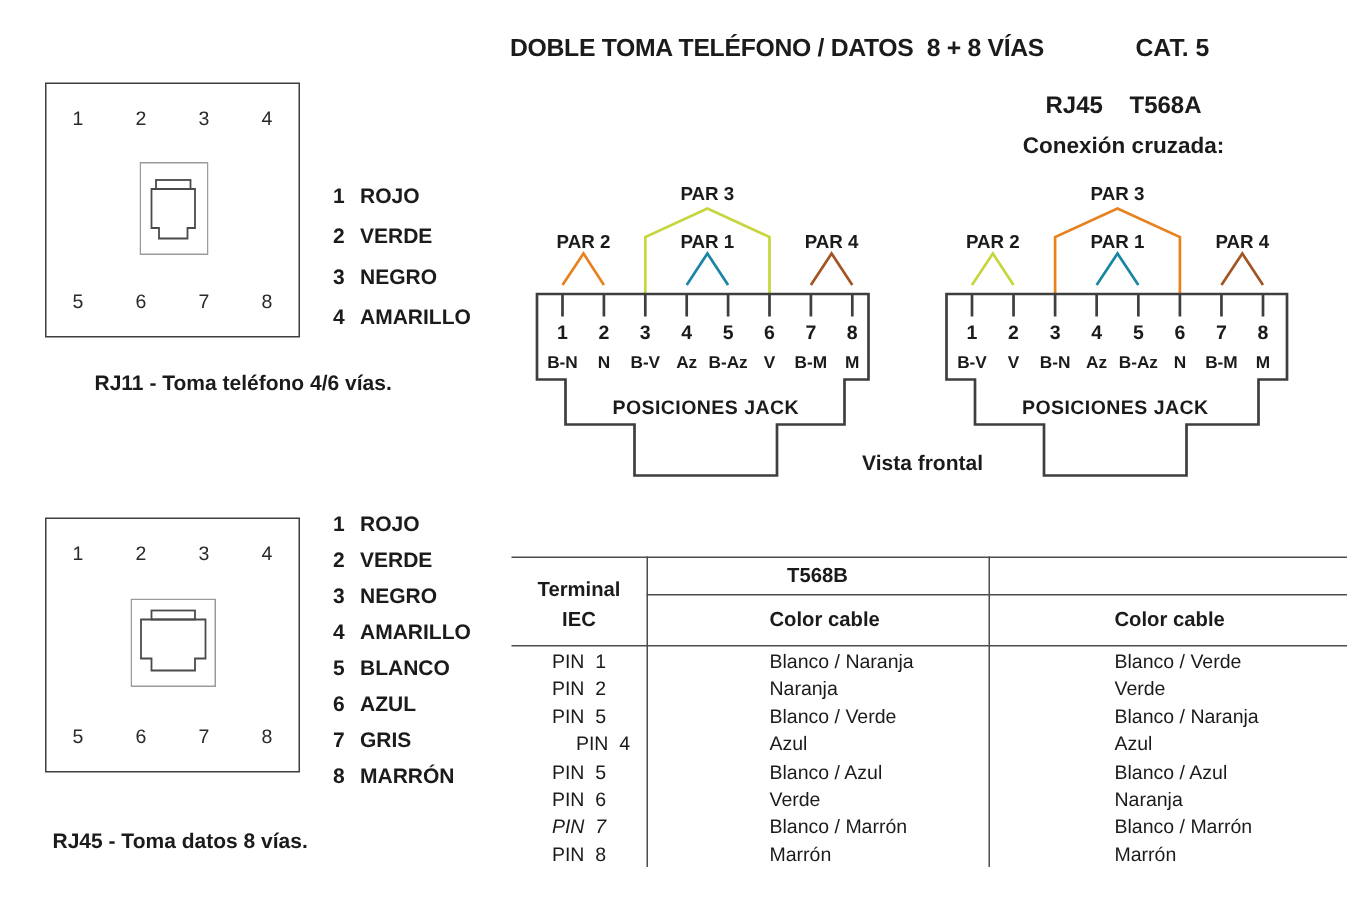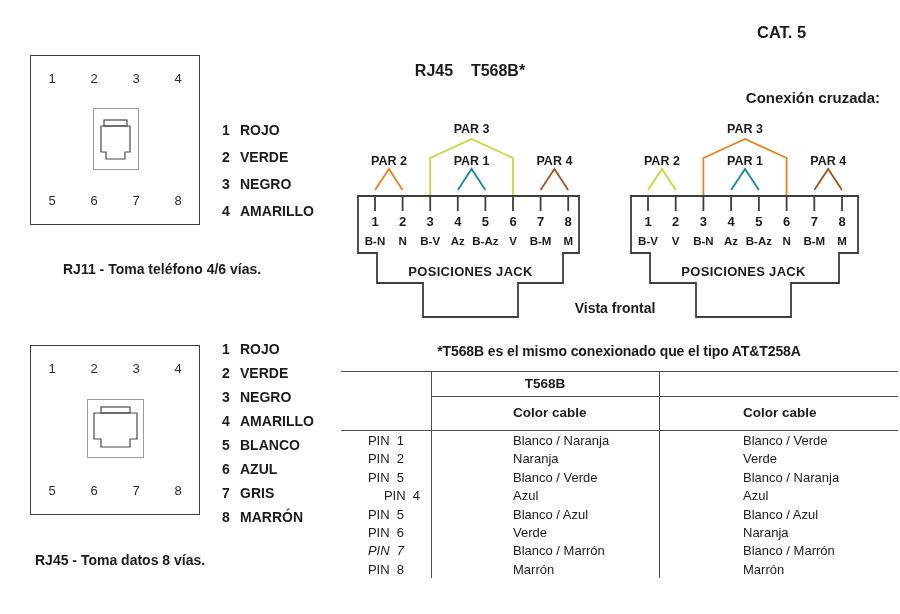--- a/index.html
+++ b/index.html
@@ -46,20 +46,21 @@
   .tline{position:absolute;background:#4d4d4d;}
   .tcell{position:absolute;font-size:13px;}
   .thead{font-size:13.5px;font-weight:700;}
   .center{text-align:center;}
 </style>
 </head>
 <body>
 
 <div id="stage">
 
+  <div class="abs main-title pre" style="left:340px;top:23px;">DOBLE TOMA TELÉFONO / DATOS  8 + 8 VÍAS</div>
   <div class="abs cat-label" style="left:757px;top:23px;">CAT. 5</div>
 
   <div class="plate" style="top:55px;">
     <div class="plate-nums" style="top:15px;">
       <span>1</span>
       <span>2</span>
       <span>3</span>
       <span>4</span>
     </div>
     <svg class="jack-svg" style="left:62px;top:52px;" width="46" height="62" viewBox="0 0 46 62">
@@ -67,21 +68,21 @@
       <rect class="jack-inner" x="11" y="12" width="23" height="6"></rect>
       <path class="jack-inner" d="M8 18 L37 18 L37 44 L32 44 L32 51 L13 51 L13 44 L8 44 Z"></path>
     </svg>
     <div class="plate-nums" style="top:137px;">
       <span>5</span>
       <span>6</span>
       <span>7</span>
       <span>8</span>
     </div>
   </div>
-  <div class="abs caption" style="left:30px;top:261px;padding-left:33px;">RJ11 - Toma teléfono 4/6 vías.</div>
+  <div class="abs caption" style="left:30px;top:247px;padding-left:33px;">RJ11 - Toma teléfono 4/6 vías.</div>
 
   <div class="legend" style="top:116px;">
     <div class="legend-row" style="height:27px;align-items:center;">
       <span class="lg-num">1</span>
       <span>ROJO</span>
       </div>
     <div class="legend-row" style="height:27px;align-items:center;">
       <span class="lg-num">2</span>
       <span>VERDE</span>
       </div>
@@ -144,22 +145,22 @@
     <div class="legend-row" style="height:24px;align-items:center;">
       <span class="lg-num">7</span>
       <span>GRIS</span>
       </div>
     <div class="legend-row" style="height:24px;align-items:center;">
       <span class="lg-num">8</span>
       <span>MARRÓN</span>
       </div>
   </div>
 
-  <div class="abs conn-heading pre" style="left:345px;top:62px;width:250px;">RJ45    T568B*</div>
-  <div class="abs conn-subheading" style="left:618px;top:89px;width:262px;text-align:right;">Conexión cruzada:</div>
+  <div class="abs conn-heading pre" style="left:618px;top:62px;width:262px;">RJ45    T568A</div>
+  <div class="abs conn-subheading" style="left:618px;top:89px;width:262px;">Conexión cruzada:</div>
 
   <svg class="conn-svg" style="left:345px;top:118px;" width="250" height="205" viewBox="0 0 250 205">
     <text class="par-label" x="126.6" y="15">PAR 3</text>
     <path class="pair-line" d="M85.2 78 L85.2 40 L126.6 21 L168 40 L168 78" stroke="#c6d63c"></path>
     <text class="par-label" x="44" y="47">PAR 2</text>
     <text class="par-label" x="126.6" y="47">PAR 1</text>
     <text class="par-label" x="209.4" y="47">PAR 4</text>
     <path class="pair-line" d="M30 72 L44 51 L57.6 72" stroke="#e8821e"></path>
     <path class="pair-line" d="M112.8 72 L126.6 51 L140.4 72" stroke="#1a85a4"></path>
     <path class="pair-line" d="M195.6 72 L209.4 51 L223.2 72" stroke="#a35423"></path>
@@ -223,29 +224,32 @@
     <text class="pin-code" x="113.1" y="127">Az</text>
     <text class="pin-code" x="140.9" y="127">B-Az</text>
     <text class="pin-code" x="168.6" y="127">N</text>
     <text class="pin-code" x="196.3" y="127">B-M</text>
     <text class="pin-code" x="224" y="127">M</text>
     <text class="jack-text" x="125.5" y="158">POSICIONES JACK</text>
   </svg>
 
   <div class="abs front-view" style="left:560px;top:300px;width:110px;">Vista frontal</div>
 
-  <div class="abs note-line" style="left:340px;top:343px;width:558px;">*T568B es el mismo conexionado que el tipo AT&amp;T258A</div>
 
   <div class="ptable">
     <div class="tline" style="left:0;top:0;width:557px;height:1px;"></div>
     <div class="tline" style="left:90px;top:0;width:1px;height:207px;"></div>
     <div class="tline" style="left:318px;top:0;width:1px;height:207px;"></div>
     <div class="tline" style="left:90px;top:25px;width:467px;height:1px;"></div>
     <div class="tline" style="left:0;top:59px;width:557px;height:1px;"></div>
 
+    <div class="tcell thead center" style="left:0;top:12px;width:90px;line-height:20px;">
+      <div>Terminal</div>
+      <div>IEC</div>
+    </div>
     <div class="tcell thead center" style="left:90px;top:0;width:228px;line-height:25px;">T568B</div>
     <div class="tcell thead" style="left:172px;top:25px;line-height:34px;">Color cable</div>
     <div class="tcell thead" style="left:402px;top:25px;line-height:34px;">Color cable</div>
 
     <div class="tcell center pre" style="left:0;top:61px;width:90px;line-height:18.4px;">PIN  1</div>
     <div class="tcell" style="left:172px;top:61px;line-height:18.4px;">Blanco / Naranja</div>
     <div class="tcell" style="left:402px;top:61px;line-height:18.4px;">Blanco / Verde</div>
 
     <div class="tcell center pre" style="left:0;top:79.4px;width:90px;line-height:18.4px;">PIN  2</div>
     <div class="tcell" style="left:172px;top:79.4px;line-height:18.4px;">Naranja</div>

